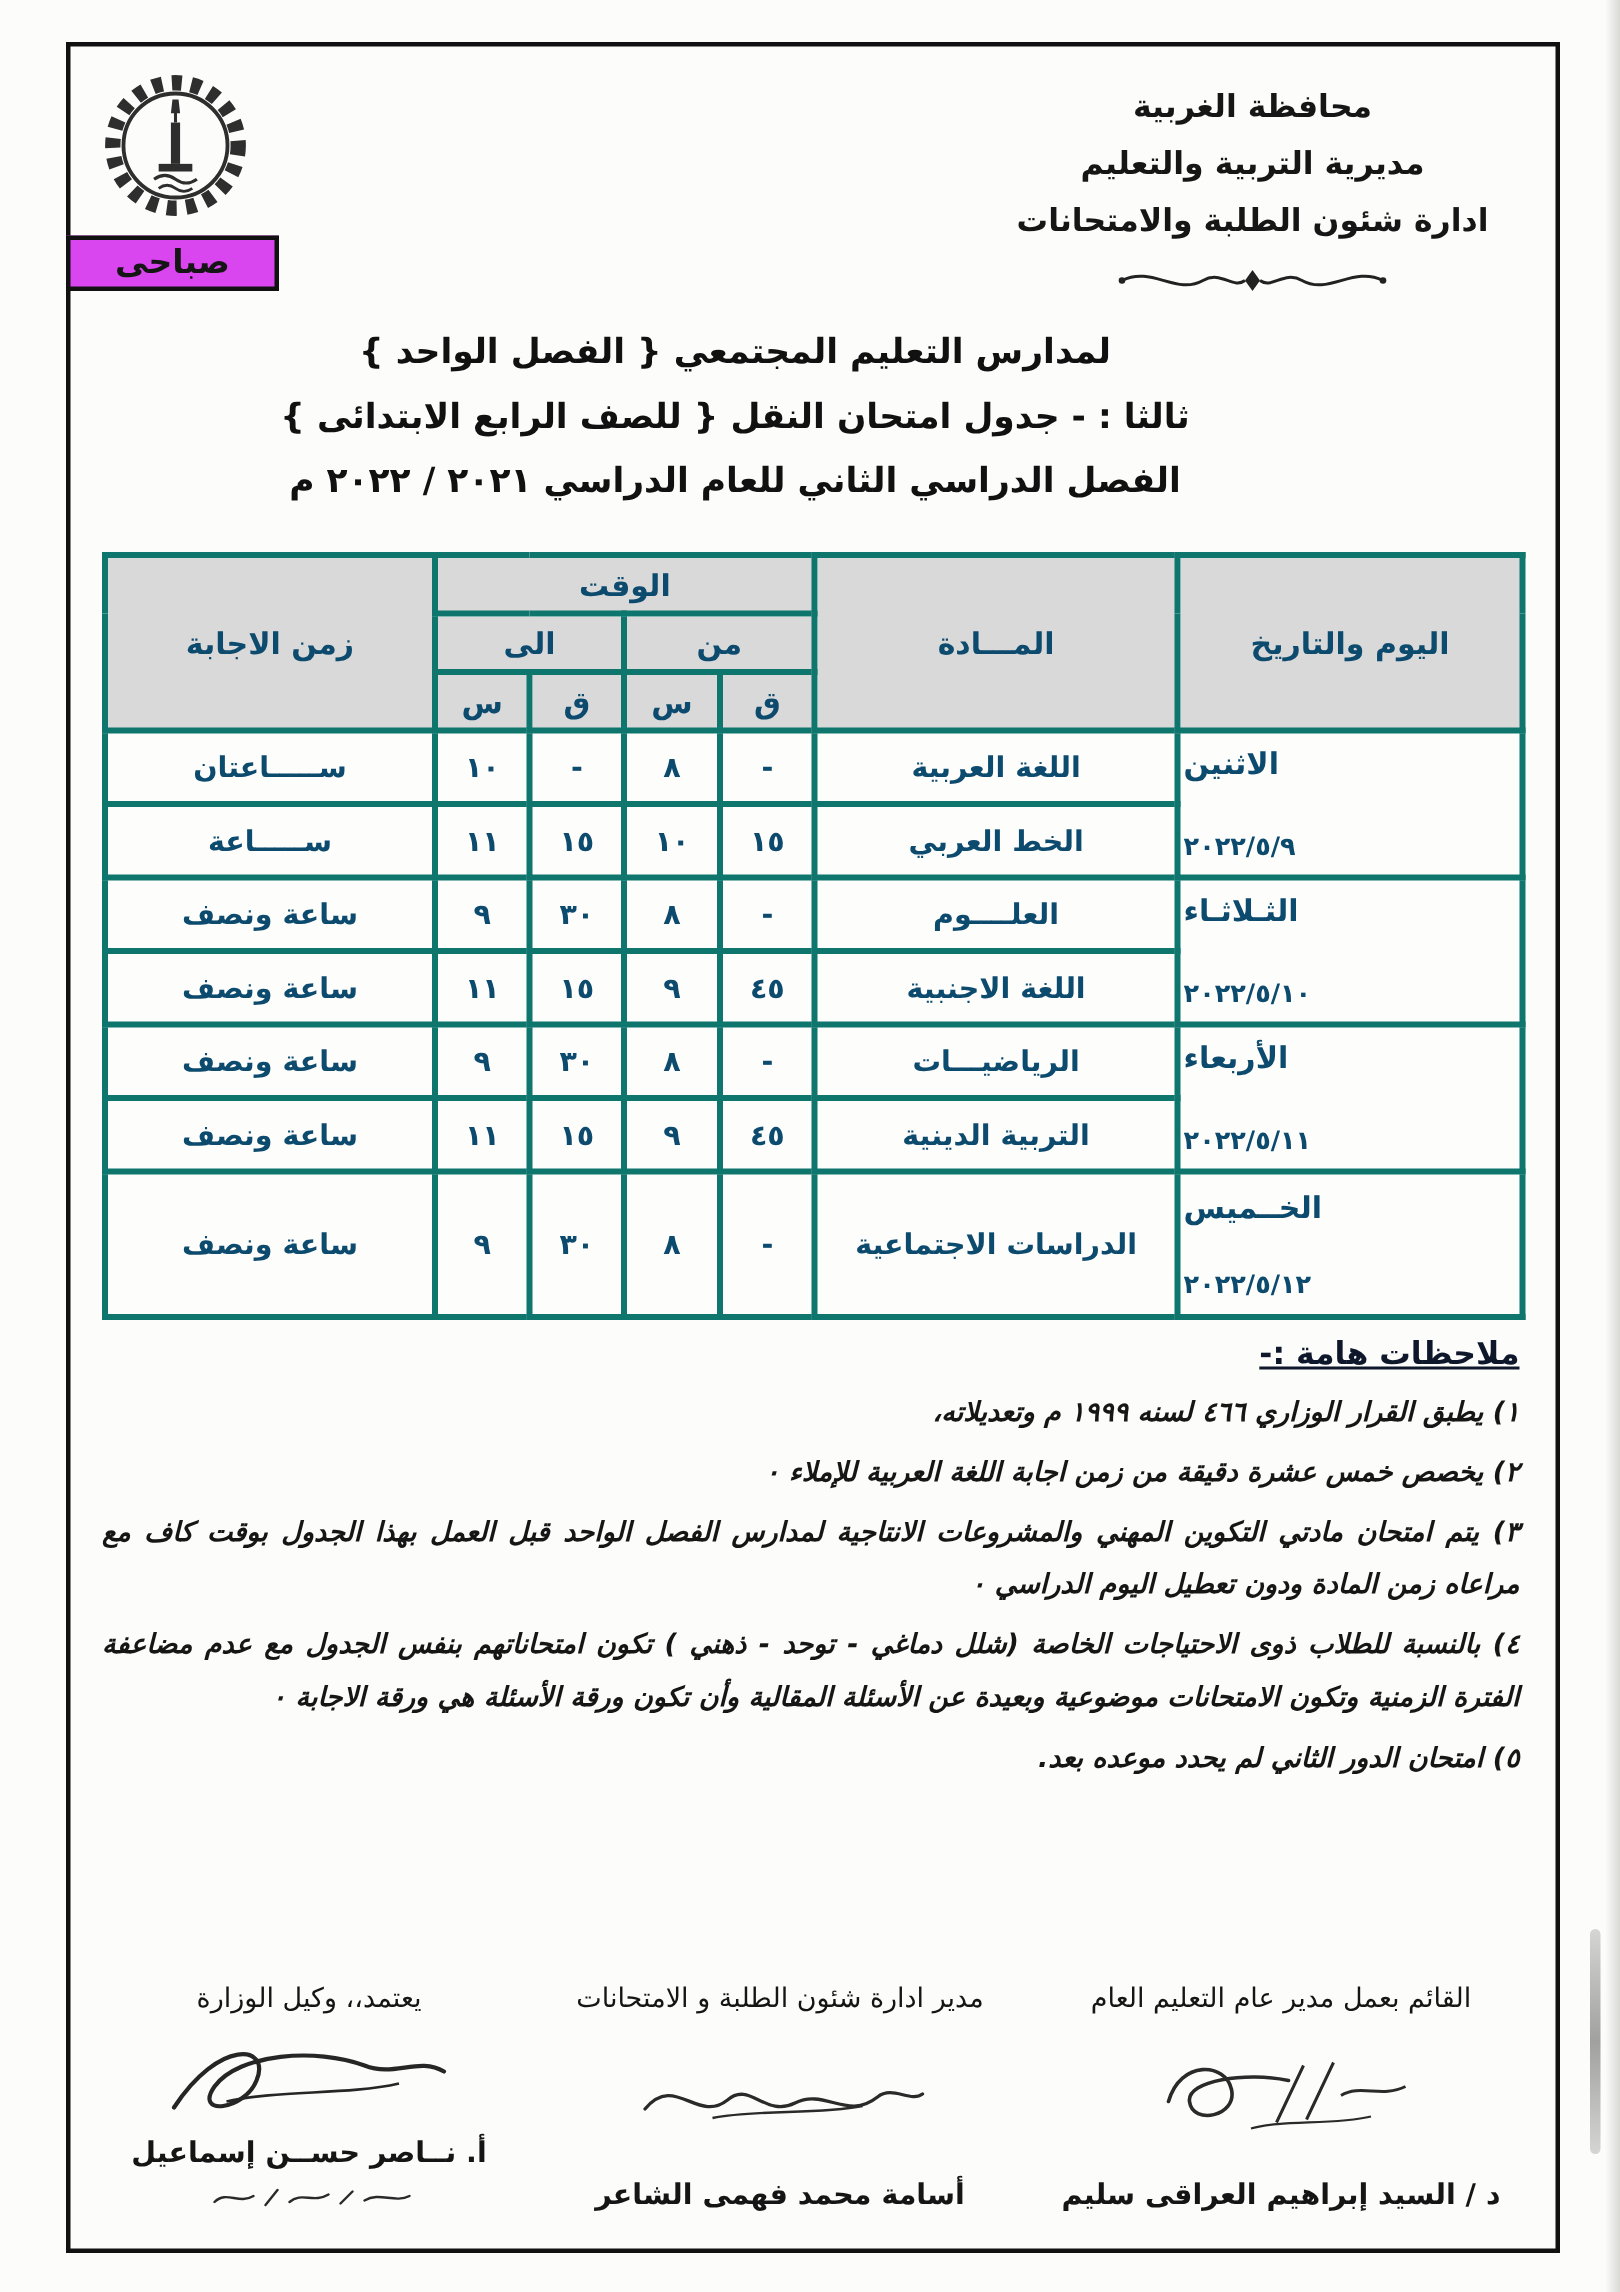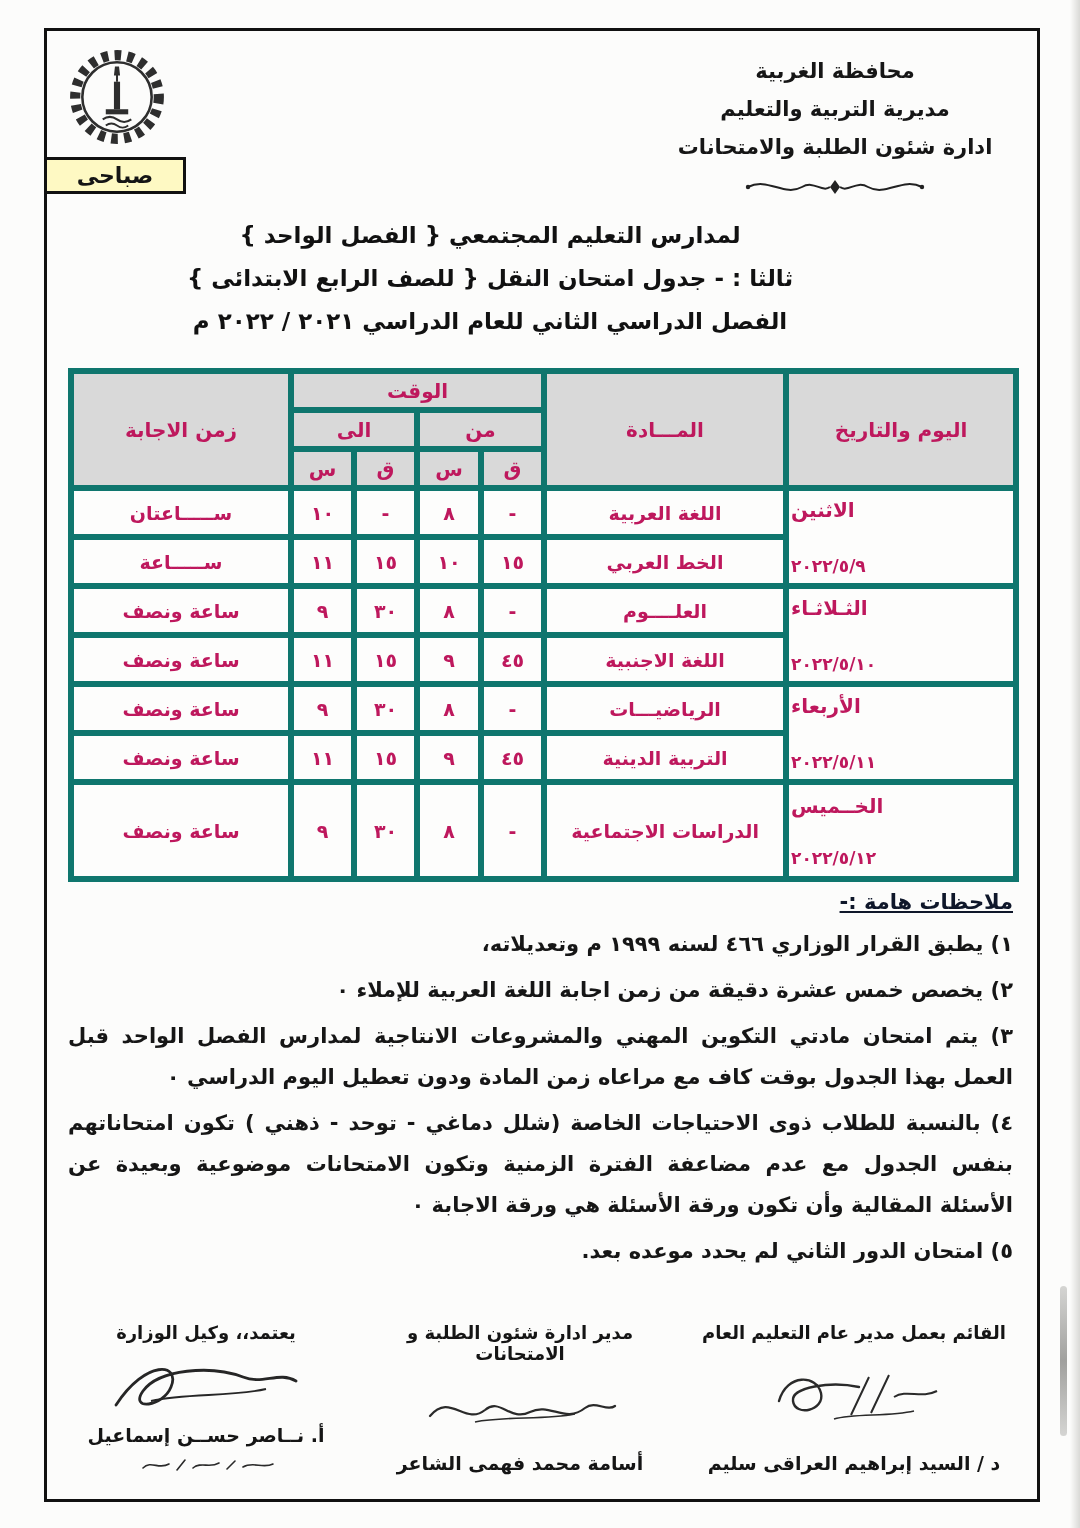--- a/index.html
+++ b/index.html
@@ -20,68 +20,68 @@
     position:absolute; right:13px; top:1286px; width:7px; height:150px;
     background:linear-gradient(#c0c0bd,#6f6f6c,#c0c0bd); opacity:.65; border-radius:4px;
   }
   
   .org-block { position:absolute; top:52px; right:70px; width:350px; text-align:center; }
   .org-line { font-weight:bold; font-size:21px; line-height:38px; color:#161616; }
   .flourish { display:block; margin:8px auto 0; }
   .logo { position:absolute; top:46px; left:66px; width:102px; height:102px; }
   .shift-box {
     position:absolute; top:157px; left:44px; width:142px; height:37px;
-    border:3px solid #111; background:#fef9c3;
+    border:3px solid #111; background:#d946ef;
     display:flex; align-items:center; justify-content:center;
     font-weight:bold; font-size:22px;
   }
   
   .titles { position:absolute; top:222px; left:140px; width:700px; text-align:center; }
   .title-line { font-weight:bold; font-size:23px; margin-bottom:17px; color:#111; }
   
   .exam-table {
     position:absolute; top:368px; left:68px; width:945px;
     border-collapse:collapse; table-layout:fixed; direction:rtl;
     border:3px solid #111;
   }
   .exam-table th, .exam-table td {
-    border:6px solid #0f766e; text-align:center; vertical-align:middle;
-    font-weight:bold; color:#be185d; overflow:hidden;
+    border:4px solid #0f766e; text-align:center; vertical-align:middle;
+    font-weight:bold; color:#0c4a6e; overflow:hidden;
   }
   .exam-table thead th { background:#d9d9d9; font-size:20px; }
   .exam-table tbody td { background:#fdfdfc; font-size:19px; }
   .h-head { height:39px; }
   .h-row  { height:49px; }
   .h-last { height:97px; }
   td.subject-cell { font-size:21px; }
   td.duration-cell { font-size:20px; }
   .day-inner { height:92px; display:flex; flex-direction:column; justify-content:space-between; padding:7px 2px;align-items:flex-end; }
   .day-inner.single { height:88px; }
   .day-name { font-size:20px; font-weight:bold; }
   .day-date { font-size:17px; font-weight:bold; }
   
   .notes { position:absolute; top:890px; left:68px; width:945px; direction:rtl; }
   .notes-heading {
     font-weight:bold; font-size:21px; text-decoration:underline;
     margin-bottom:10px; color:#0f172a;
   }
   .note {
-    font-weight:bold; font-size:21px; line-height:1.95;
-    text-align:justify; margin-bottom:5px; color:#161616;
+    font-weight:bold; font-size:18px; line-height:1.95;
+    text-align:justify; margin-bottom:5px; color:#161616;font-style:italic;
   }
   
   .signatures {
     position:absolute; top:1322px; left:56px; width:968px;
     display:flex; justify-content:space-between; direction:rtl;
   }
   .sig-block { display:flex; flex-direction:column; align-items:center; justify-content:space-between; height:152px; }
   .sig-block.right { width:300px; }
   .sig-block.middle { width:340px; }
   .sig-block.left { width:300px; }
-  .sig-title { font-weight:bold; font-size:18px; text-align:center; }
+  .sig-title { font-weight:normal; font-size:18px; text-align:center; }
   .sig-name { font-weight:bold; font-size:19px; text-align:center; }
   .sig-mark { display:block; }
 </style>
 </head>
 <body>
 
 <div class="page">
   <div class="frame"></div>
 
   <div class="org-block">

